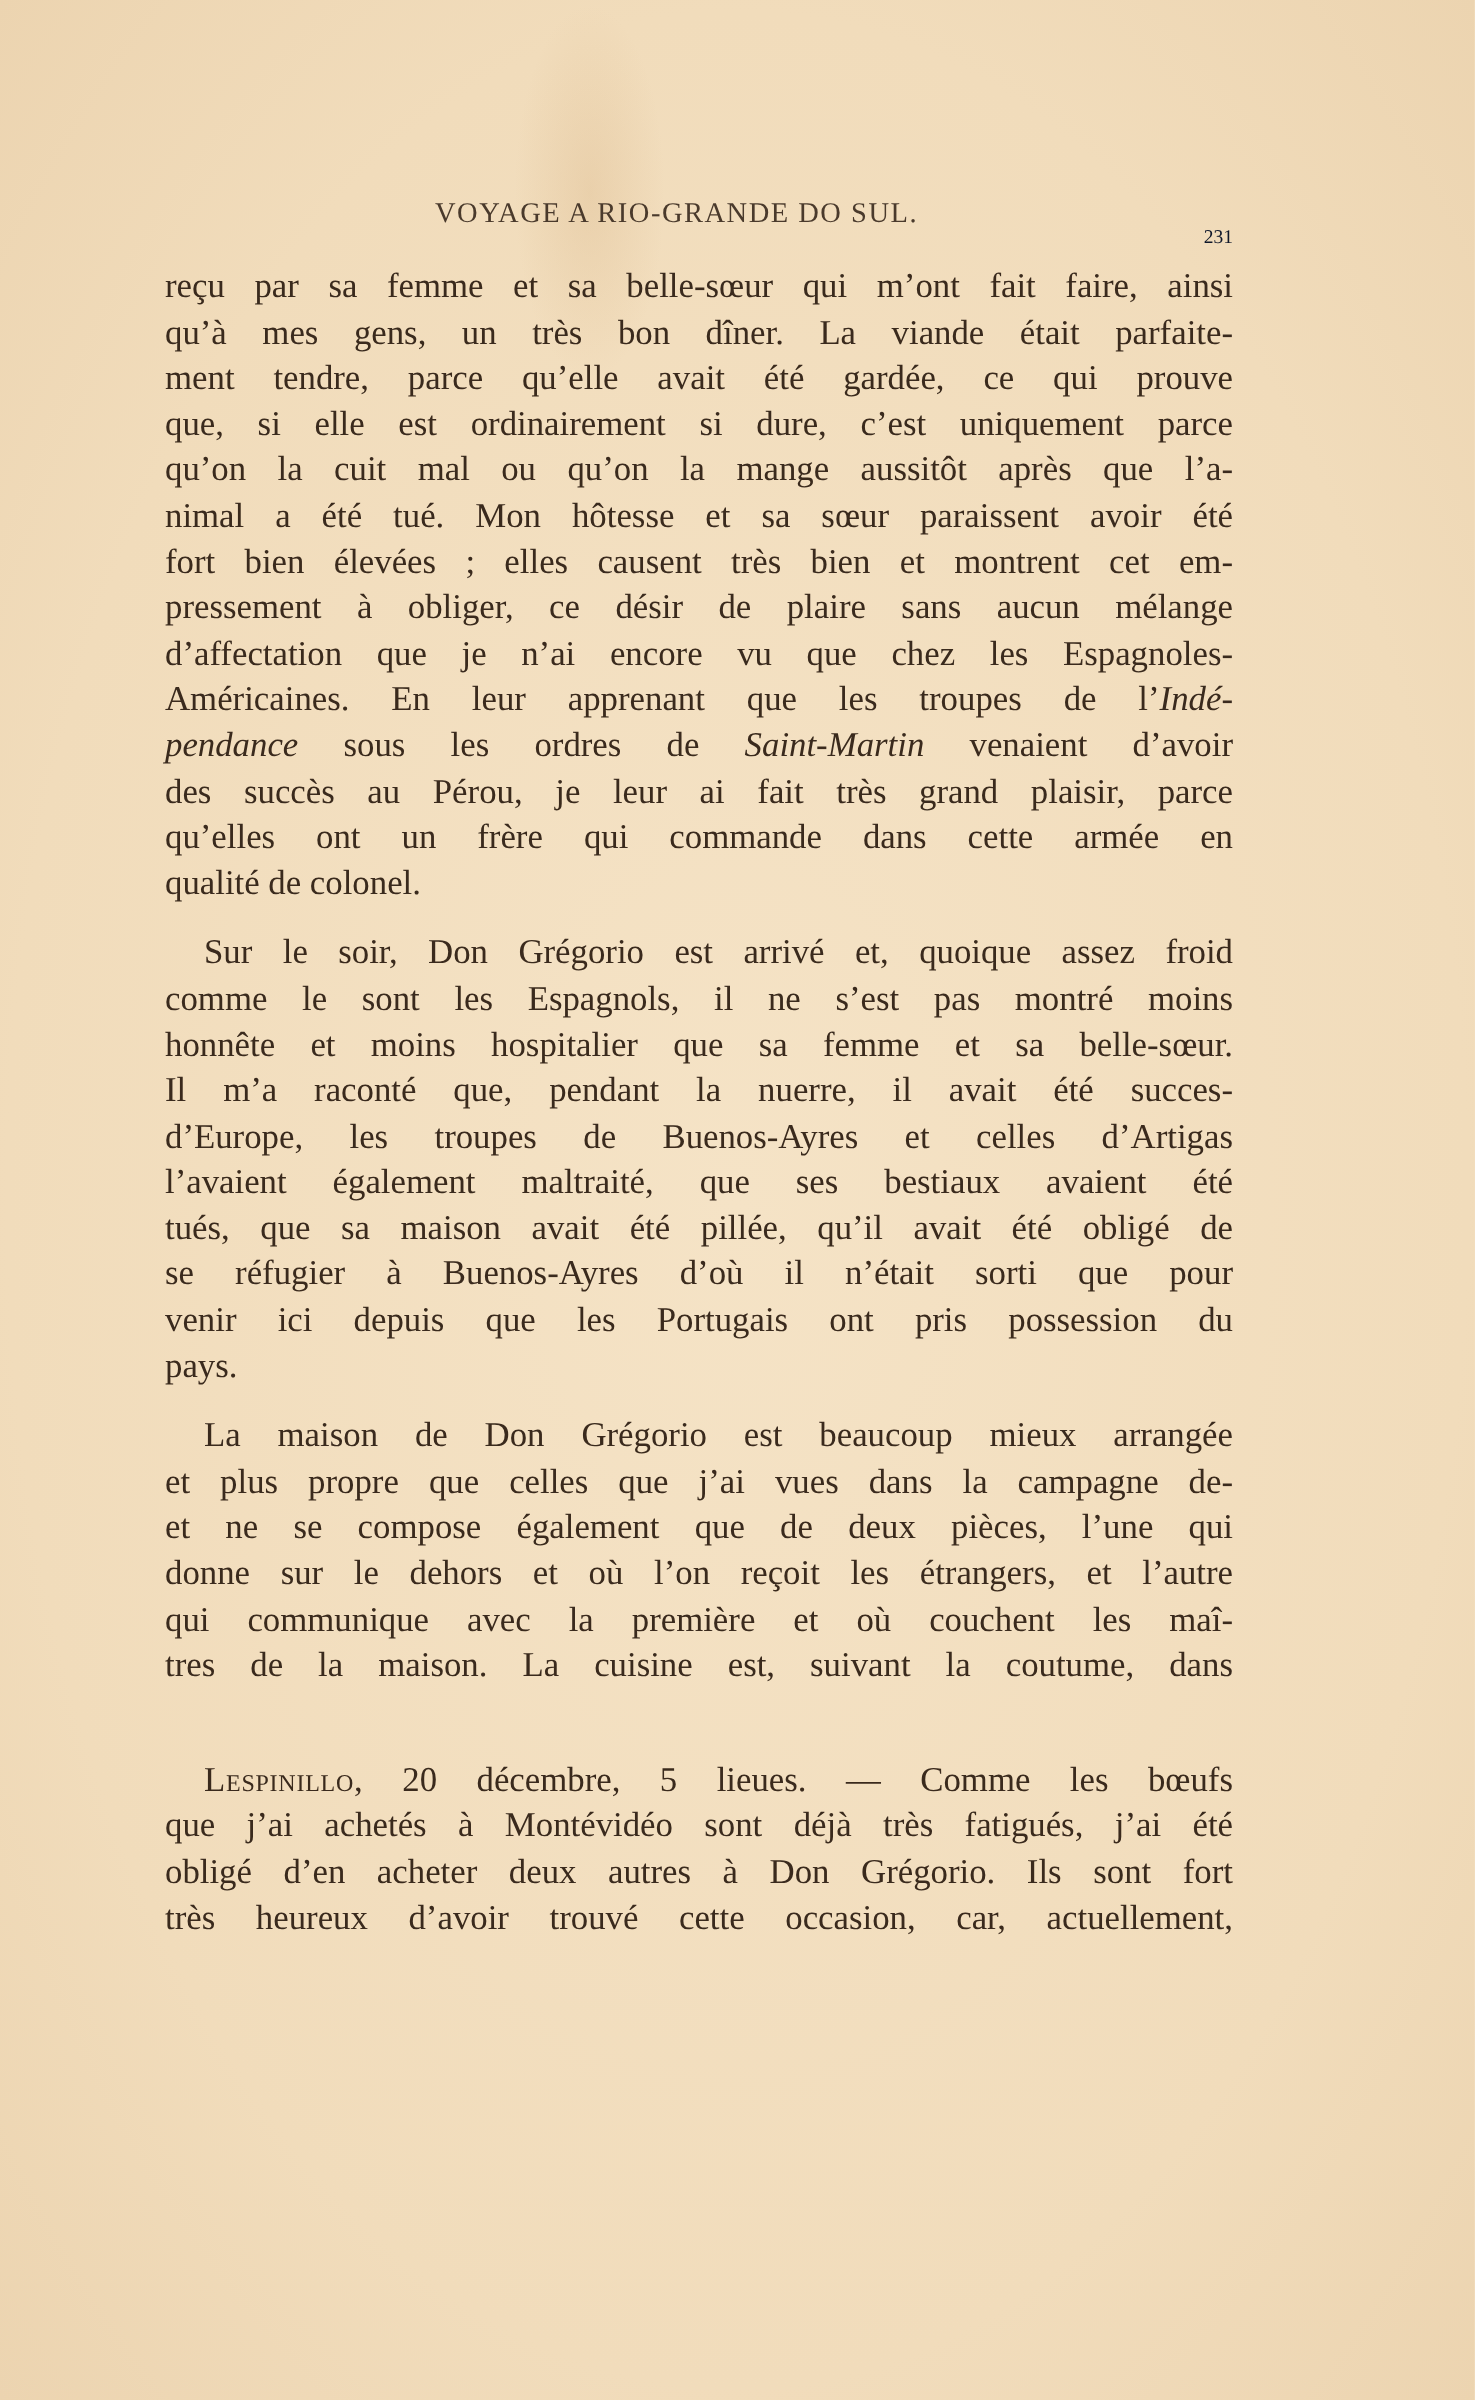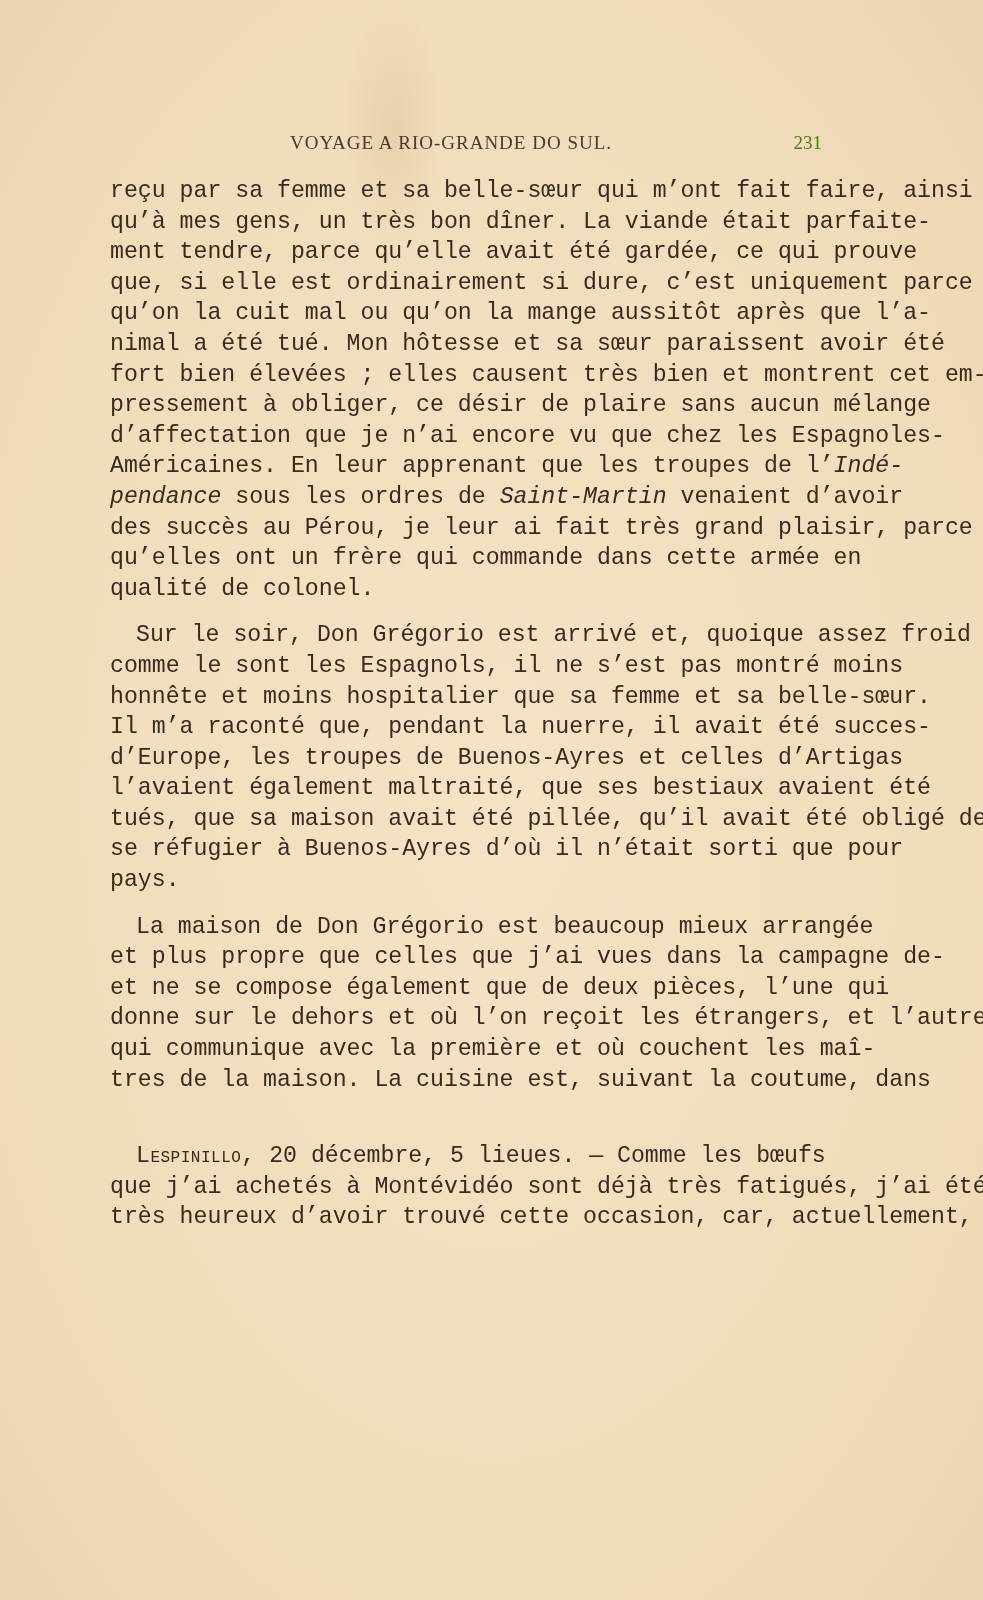--- a/index.html
+++ b/index.html
@@ -36,31 +36,31 @@
       left: 180px;
       top: 0;
       font-family: "Liberation Serif", serif;
       font-size: 19px;
       letter-spacing: 1px;
       color: #4a3a2c;
     }
     .page-number {
       position: absolute;
       right: 0;
-      top: 0;
+      top: 18px;
       font-family: "Liberation Serif", serif;
-      font-size: 19px;
-      color: #4d7c0f;
+      font-size: 13px;
+      color: #0f172a;
     }
     .text-block {
       position: absolute;
       left: 110px;
       top: 176px;
       width: 712px;
-      font-family: Liberation Mono, monospace;
+      font-family: Liberation Serif, serif;
       font-size: 23.2px;
       line-height: 30.6px;
       color: #3a2a1d;
     }
     .line {
       display: block;
       white-space: nowrap;
       text-align: justify;
       text-align-last: justify;
       height: 30.6px;
@@ -110,28 +110,30 @@
     <span class="line last">qualité de colonel.</span>
 
     <span class="line indent">Sur le soir, Don Grégorio est arrivé et, quoique assez froid</span>
     <span class="line">comme le sont les Espagnols, il ne s’est pas montré moins</span>
     <span class="line">honnête et moins hospitalier que sa femme et sa belle-sœur.</span>
     <span class="line">Il m’a raconté que, pendant la nuerre, il avait été succes-</span>
     <span class="line">d’Europe, les troupes de Buenos-Ayres et celles d’Artigas</span>
     <span class="line">l’avaient également maltraité, que ses bestiaux avaient été</span>
     <span class="line">tués, que sa maison avait été pillée, qu’il avait été obligé de</span>
     <span class="line">se réfugier à Buenos-Ayres d’où il n’était sorti que pour</span>
+    <span class="line">venir ici depuis que les Portugais ont pris possession du</span>
     <span class="line last">pays.</span>
 
     <span class="line indent">La maison de Don Grégorio est beaucoup mieux arrangée</span>
     <span class="line">et plus propre que celles que j’ai vues dans la campagne de-</span>
     <span class="line">et ne se compose également que de deux pièces, l’une qui</span>
     <span class="line">donne sur le dehors et où l’on reçoit les étrangers, et l’autre</span>
     <span class="line">qui communique avec la première et où couchent les maî-</span>
     <span class="line">tres de la maison. La cuisine est, suivant la coutume, dans</span>
 
     <span class="spacer"></span>
 
     <span class="line indent"><span class="smallcaps">Lespinillo</span><span>, 20 décembre, 5 lieues. — Comme les bœufs</span></span>
     <span class="line">que j’ai achetés à Montévidéo sont déjà très fatigués, j’ai été</span>
+    <span class="line">obligé d’en acheter deux autres à Don Grégorio. Ils sont fort</span>
     <span class="line">très heureux d’avoir trouvé cette occasion, car, actuellement,</span>
   </div>
 </div>
 
 </body></html>

